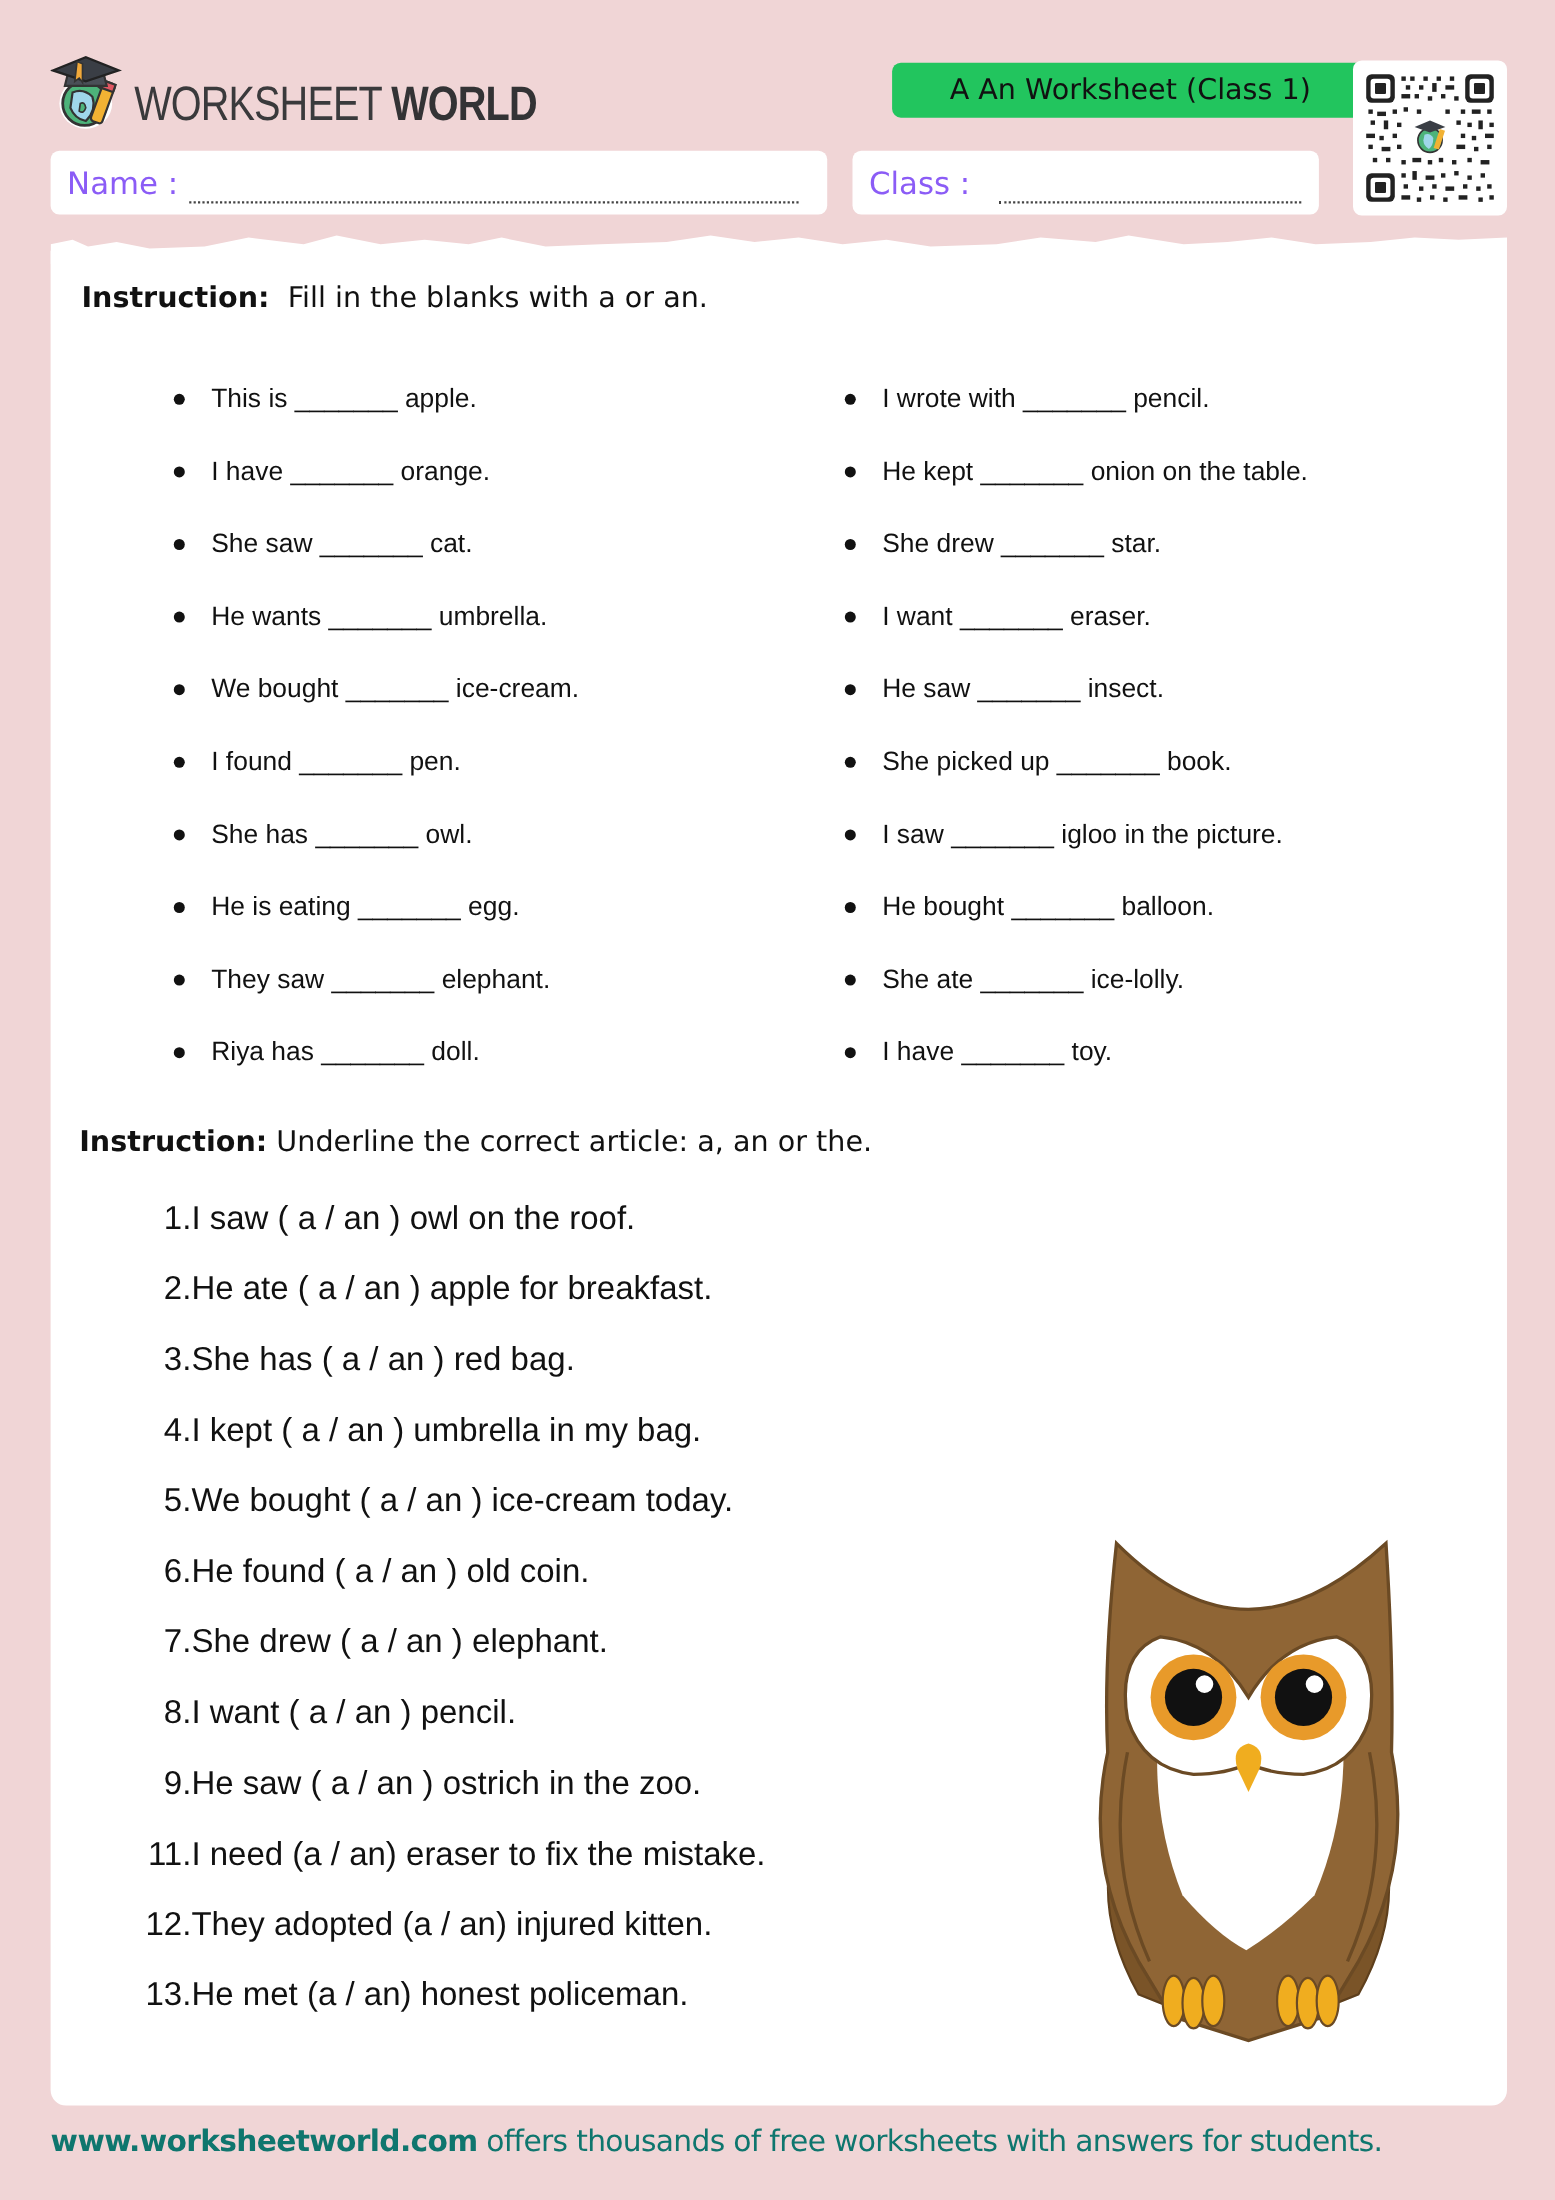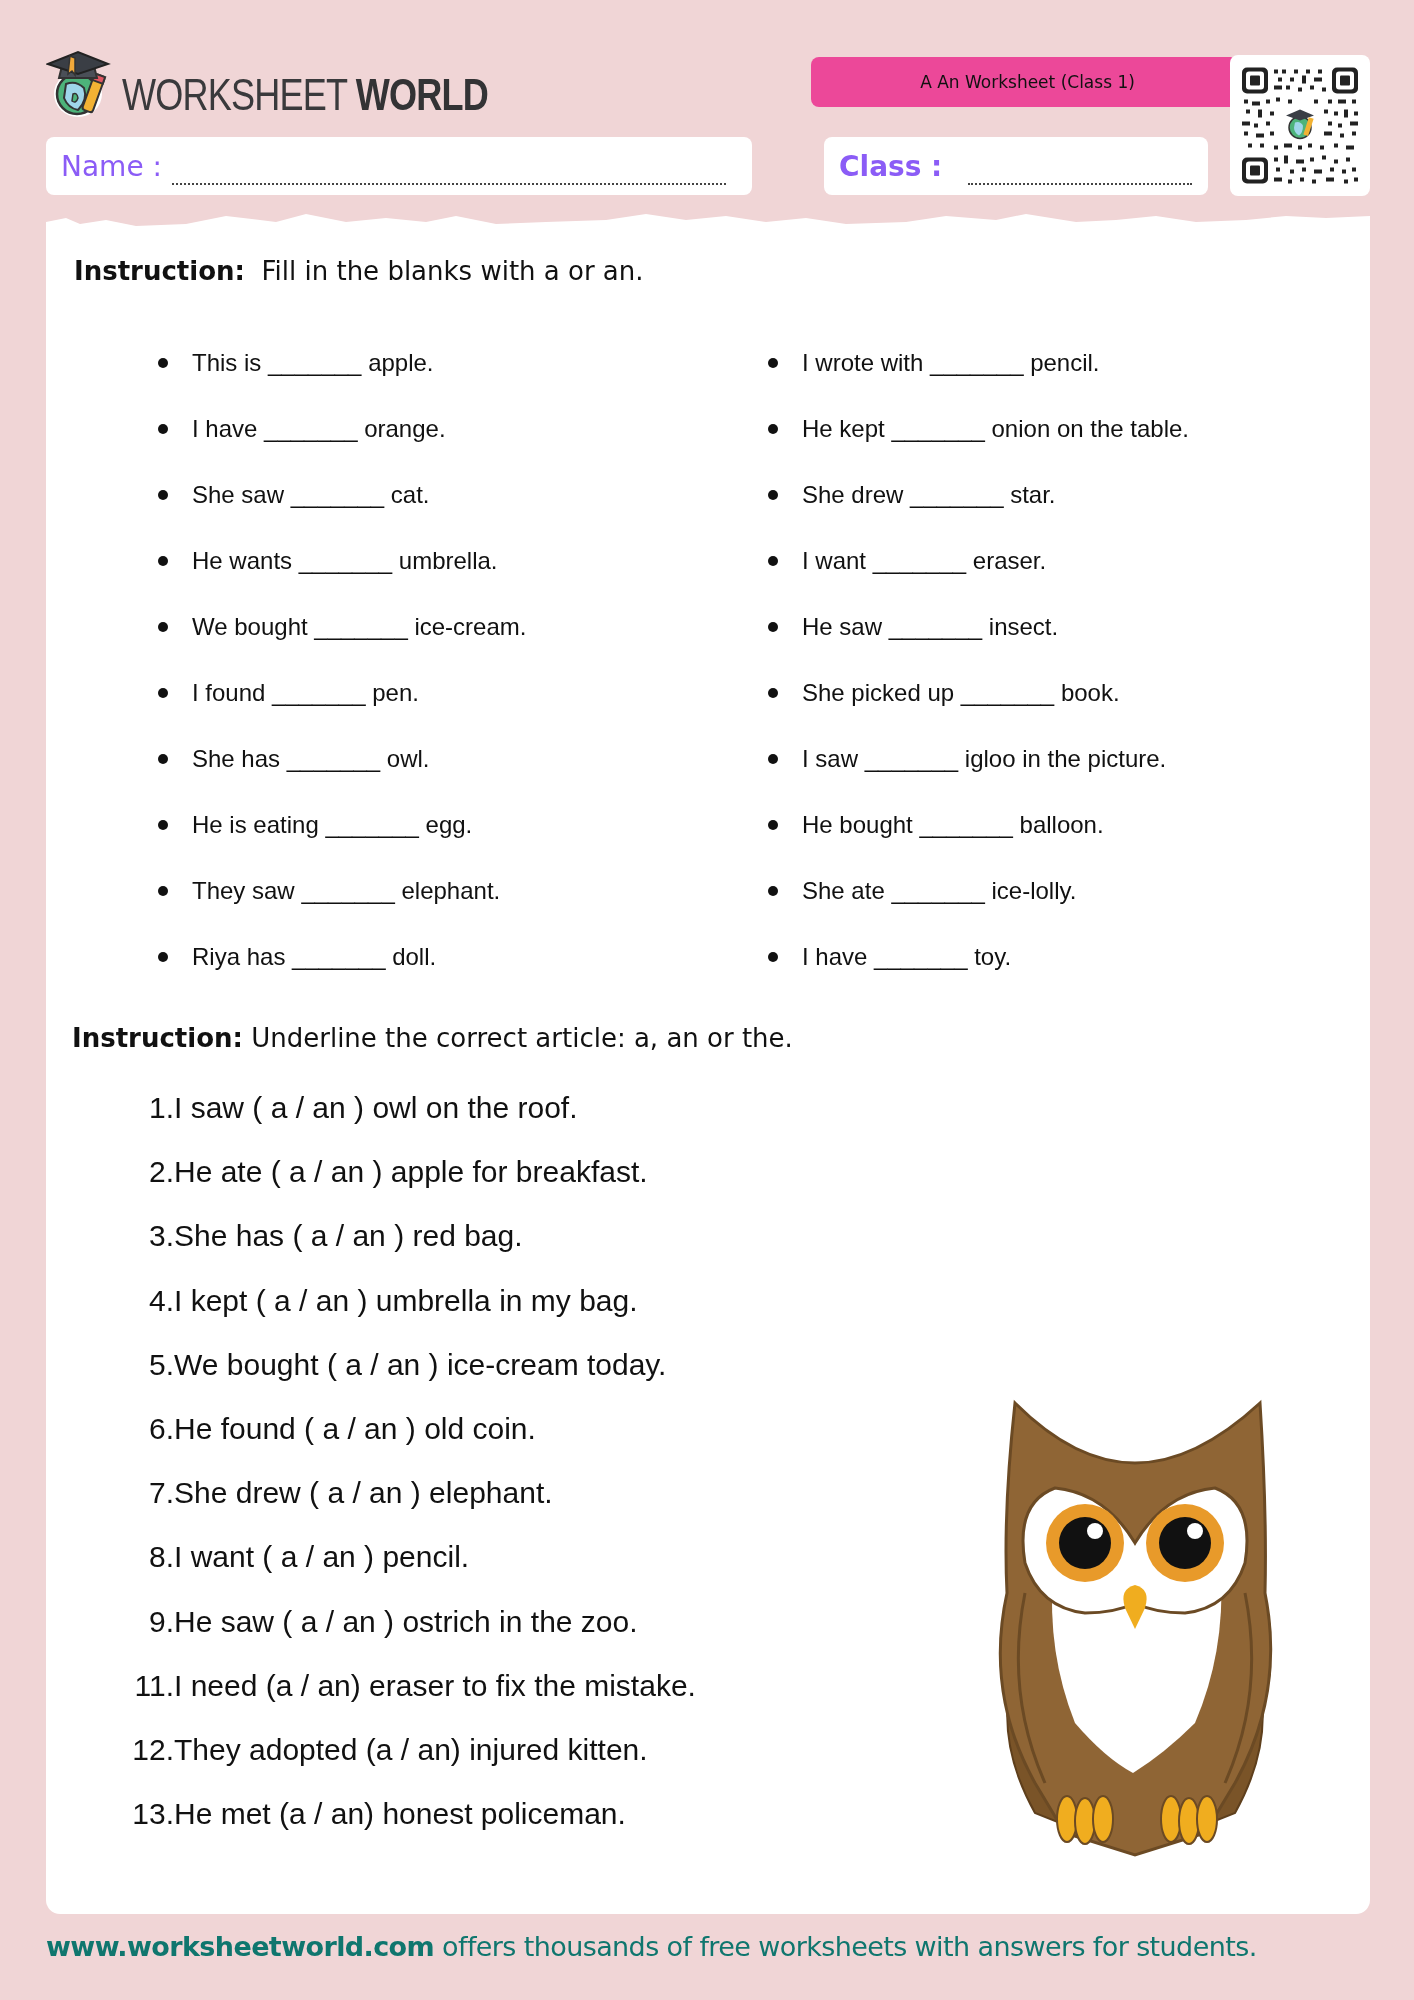--- a/index.html
+++ b/index.html
@@ -18,40 +18,40 @@
   .logo-icon { width: 68px; height: 76px; }
   .logo-text {
     font-family: "Liberation Sans", sans-serif;
     font-size: 44px; color: #3a3a3c; letter-spacing: -1px;
     transform: scaleX(0.82); transform-origin: left center;
     white-space: nowrap;
   }
   .logo-text b { font-weight: 700; color: #333335; }
   .title-box {
     position: absolute; left: 811px; top: 57px; width: 433px; height: 50px;
-    background: #ec4899; border-radius: 8px;
+    background: #22c55e; border-radius: 8px;
     display: flex; align-items: center; justify-content: center;
-    font-family: "DejaVu Sans", sans-serif; font-size: 17px; color: #111;
+    font-family: "DejaVu Sans", sans-serif; font-size: 26px; color: #111;
   }
   .qr-box {
     position: absolute; left: 1230px; top: 55px; width: 140px; height: 141px;
     background: #fff; border-radius: 8px; padding: 10px;
   }
   .field {
     position: absolute; top: 137px; height: 58px;
     background: #fff; border-radius: 8px;
     display: flex; align-items: center; padding-left: 15px;
     font-family: "DejaVu Sans", sans-serif; font-size: 28px; color: #8b5cf6;
   }
   .field .dots {
     flex: 1; border-bottom: 2px dotted #444; height: 24px; margin-top: 14px;
   }
   .name-field { left: 46px; width: 706px; }
   .name-field .dots { margin-left: 10px; margin-right: 26px; }
-  .class-field { left: 824px; width: 384px; font-weight: bold; }
+  .class-field { left: 775px; width: 424px; }
   .class-field .dots { margin-left: 26px; margin-right: 16px; }
 
   .panel {
     position: absolute; left: 46px; top: 228px; width: 1324px; height: 1686px;
     background: #fff; border-radius: 0 0 14px 14px;
   }
   .torn { position: absolute; left: 46px; top: 210px; width: 1324px; height: 30px; }
 
   .instr {
     position: absolute; font-family: "DejaVu Sans", sans-serif; font-size: 26px; color: #111;

